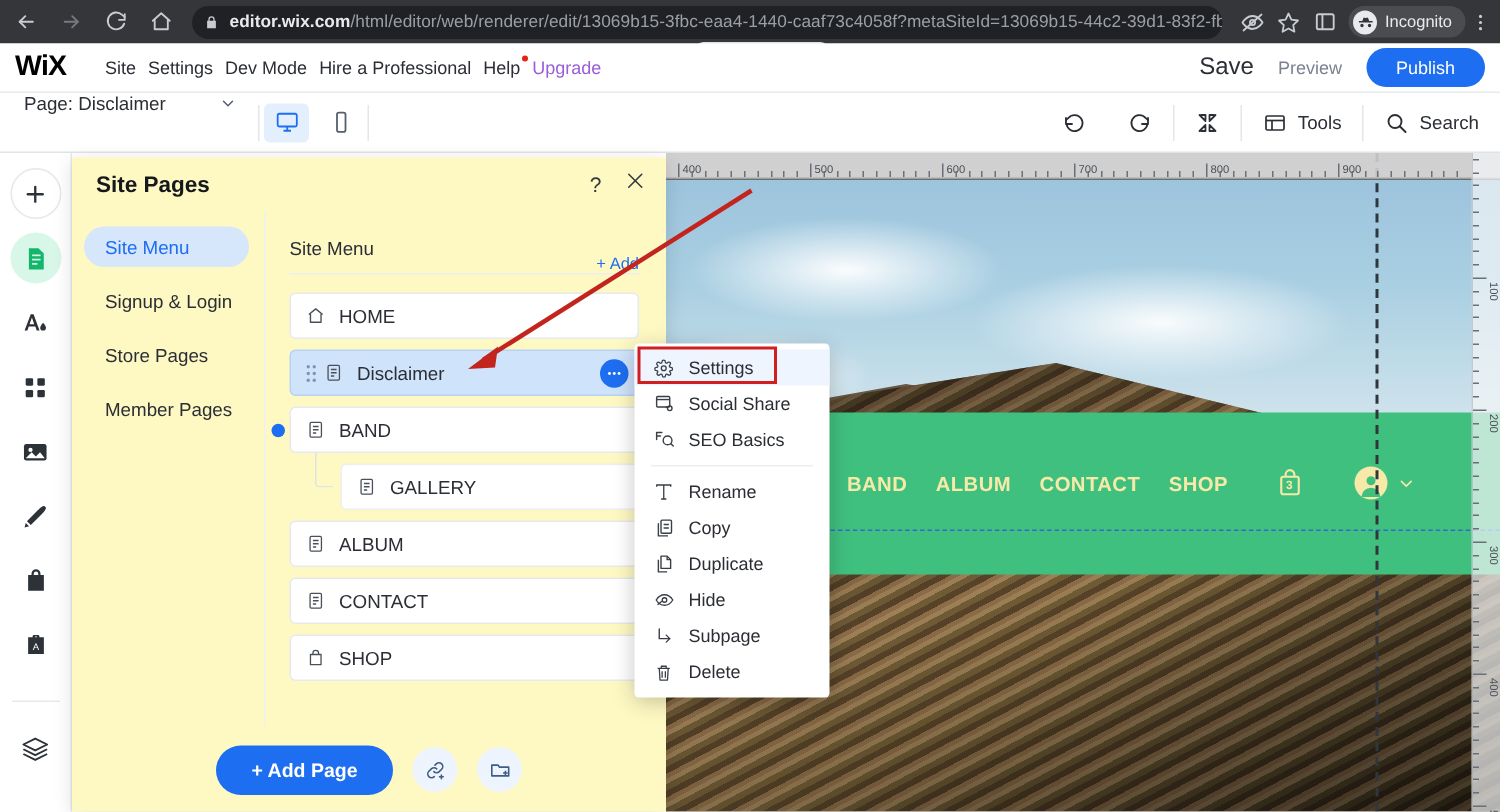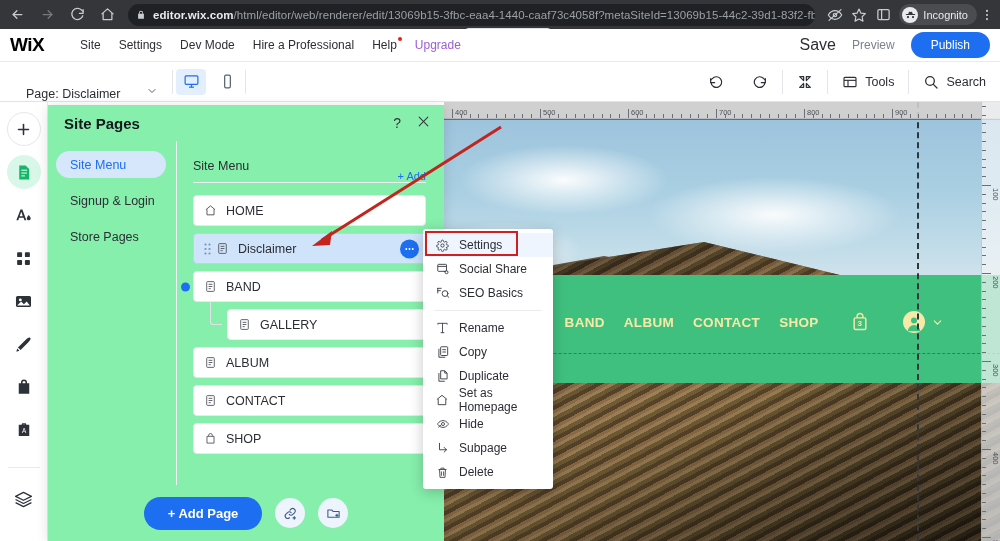--- a/index.html
+++ b/index.html
@@ -65,21 +65,21 @@
     position: absolute; left: 0; top: 29px; width: 1000px; height: 33px;
     background: #fff; border-bottom: 1px solid #e8eaed;
     display: flex; align-items: center;
   }
   #wix-logo {
     margin-left: 10px; font-size: 19px; font-weight: 700; color: #000;
     letter-spacing: -0.5px; font-family: "Liberation Sans", sans-serif;
     width: 52px;
   }
   .topmenu {
-    font-size: 12px; color: #2b2e34; margin-left: 18px; position: relative;
+    font-size: 12px; color: #2b2e34; margin-left: 8px; position: relative;
     white-space: nowrap;
   }
   .topmenu.upgrade { color: #9a5ed8; }
   .topmenu .reddot {
     position: absolute; right: -5px; top: -1px;
     width: 4px; height: 4px; border-radius: 50%; background: #e62214;
   }
   #topbar-right {
     margin-left: auto; display: flex; align-items: center; gap: 16px;
     padding-right: 10px;
@@ -91,22 +91,22 @@
     border-radius: 14px; padding: 6px 20px; font-weight: 500;
   }
 
   
   #wix-secondbar {
     position: absolute; left: 0; top: 62px; width: 1000px; height: 40px;
     background: #fff; border-bottom: 1px solid #e0e3e8;
     display: flex; align-items: center;
   }
   #page-selector {
-    display: flex; align-items: flex-end; width: 172px;
-    padding-left: 26px; height: 100%;
+    display: flex; align-items: flex-start; width: 172px;
+    padding-left: 16px; height: 100%;
   }
   #page-selector .lbl { font-size: 12.5px; color: #2b2e34; }
   #page-selector .chev { margin-left: auto; padding-right: 14px; color: #55606e; }
   .vdivider { width: 1px; height: 24px; background: #e3e6ea; }
   .viewmode-btn {
     width: 30px; height: 26px; display: flex; align-items: center;
     justify-content: center; color: #55606e; border-radius: 4px;
     margin: 0 3px;
   }
   .viewmode-btn.active { background: #e3effd; color: #1d6ef1; }
@@ -135,21 +135,21 @@
   .rail-btn.active { background: #d9f7e9; color: #12b76a; }
   #rail-bottom {
     margin-top: auto; width: 100%; display: flex; flex-direction: column;
     align-items: center; padding-bottom: 16px;
   }
   #rail-sep { width: 32px; height: 1px; background: #e6e9ed; margin-bottom: 14px; }
 
   
   #site-pages-panel {
     position: absolute; left: 48px; top: 105px; width: 396px; height: 436px;
-    background: #86efac; box-shadow: 0 2px 12px rgba(0,0,0,0.13);
+    background: #fef9c3; box-shadow: 0 2px 12px rgba(0,0,0,0.13);
     z-index: 30; display: flex; flex-direction: column;
   }
   #panel-header {
     height: 36px; display: flex; align-items: center; padding: 0 14px 0 16px;
     flex: none;
   }
   #panel-title { font-size: 15px; font-weight: 700; color: #15181c; }
   #panel-header .hdr-actions {
     margin-left: auto; display: flex; align-items: center; gap: 16px;
     color: #33373d;
@@ -739,20 +739,21 @@
           </svg>
       </span>
     </div>
   </div>
 
   <div id="panel-body">
     <div id="panel-nav">
       <div class="nav-item active">Site Menu</div>
       <div class="nav-item">Signup &amp; Login</div>
       <div class="nav-item">Store Pages</div>
+      <div class="nav-item">Member Pages</div>
     </div>
 
     <div id="panel-main">
       <div id="site-menu-head">
         <span id="site-menu-label">Site Menu</span>
         <span id="add-link">+ Add</span>
       </div>
 
       <div id="pages-list">
 
@@ -937,29 +938,20 @@
     <span class="ctx-icon">
       <svg width="14" height="14" viewBox="0 0 24 24" fill="none" stroke="currentColor" stroke-width="1.6" stroke-linejoin="round">
           <path d="M8 3h7l4 4v10H8z"></path>
           <path d="M15 3v4h4"></path>
           <path d="M5 7v14h10"></path>
         </svg>
     </span>
     <span>Duplicate</span>
   </div>
 
-  <div class="ctx-item">
-    <span class="ctx-icon">
-      <svg width="14" height="14" viewBox="0 0 24 24" fill="none" stroke="currentColor" stroke-width="1.6" stroke-linejoin="round">
-          <path d="M3.5 11L12 4l8.5 7"></path>
-          <path d="M5.5 10.2V20h13v-9.8"></path>
-        </svg>
-    </span>
-    <span>Set as Homepage</span>
-  </div>
 
   <div class="ctx-item">
     <span class="ctx-icon">
       <svg width="14" height="14" viewBox="0 0 24 24" fill="none" stroke="currentColor" stroke-width="1.5">
           <path d="M2.5 12s3.8-6 9.5-6 9.5 6 9.5 6-3.8 6-9.5 6-9.5-6-9.5-6z"></path>
           <circle cx="12" cy="12" r="2.6"></circle>
           <line x1="4" y1="17.5" x2="9" y2="13.5"></line>
         </svg>
     </span>
     <span>Hide</span>

